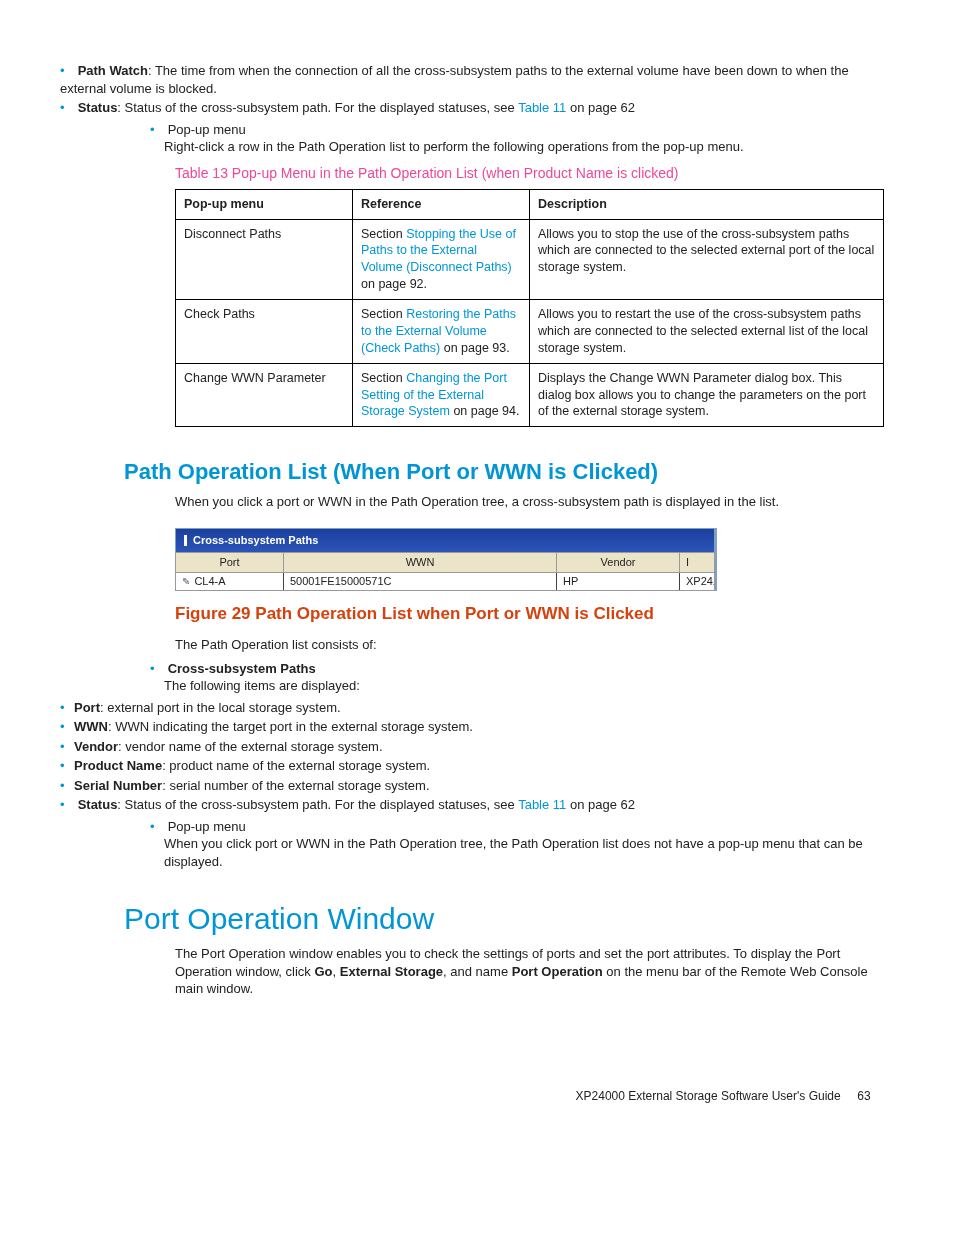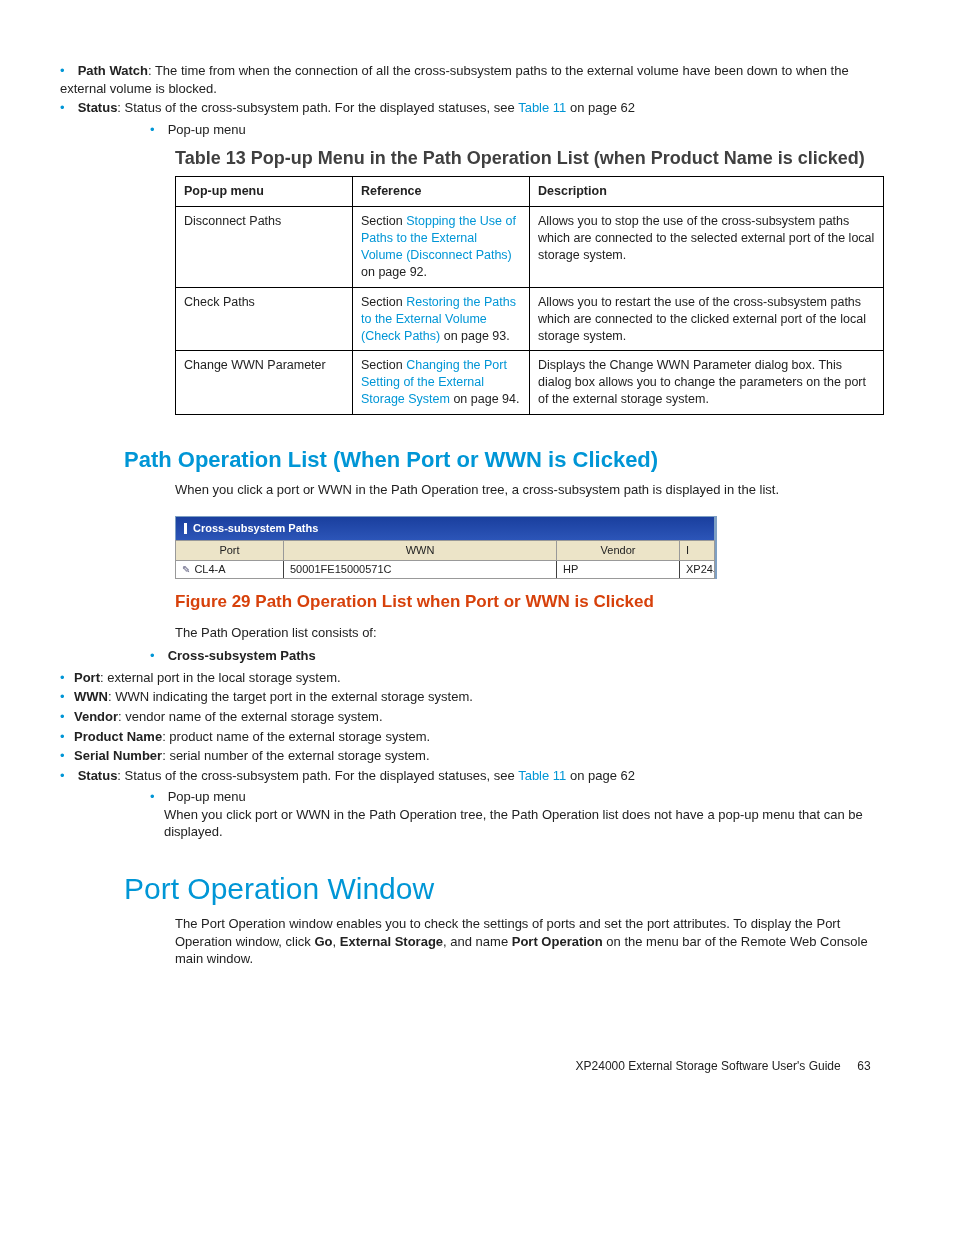--- a/index.html
+++ b/index.html
@@ -12,21 +12,21 @@
     line-height: 1.35;
   }
   .indent2 { margin-left: 140px; }
   ul.l1 { list-style: none; padding-left: 0; margin: 0; }
   ul.l1 > li::before { content: "•"; color: #0096d6; display: inline-block; width: 14px; }
   ul.l1 > li { margin: 2px 0; }
   ul.l0 { list-style: none; padding-left: 0; margin: 4px 0 4px 90px; }
   ul.l0 > li::before { content: "•"; color: #0096d6; display: inline-block; width: 14px; }
   a.link { color: #0096d6; text-decoration: none; }
   .bold { font-weight: bold; }
-  .table-caption { color: #404040; font-weight: bold; margin: 8px 0 6px 115px; font-size: 18px; }
+  .table-caption { color: #ec4899; font-weight: normal; margin: 8px 0 6px 115px; font-size: 14px; }
   .fig-caption { color: #d7410b; font-weight: bold; margin: 12px 0 10px 115px; font-size: 17px; }
   table.doc {
     border-collapse: collapse;
     margin-left: 115px;
     width: 709px;
   }
   table.doc th, table.doc td {
     border: 1px solid #000;
     padding: 6px 8px;
     vertical-align: top;
@@ -118,41 +118,42 @@
     <span class="bold">Path Watch</span><span>: The time from when the connection of all the cross-subsystem paths to the external volume have been down to when the external volume is blocked.</span>
   </li>
   <li>
     <span class="bold">Status</span><span>: Status of the cross-subsystem path. For the displayed statuses, see </span><a class="link">Table 11</a><span> on page 62</span>
   </li>
 </ul>
 
 <ul class="l0">
   <li>
     <span>Pop-up menu</span>
+    <span class="sub" style="margin-left:14px;">Right-click a row in the Path Operation list to perform the following operations from the pop-up menu.</span>
   </li>
 </ul>
 
 <div class="table-caption">Table 13 Pop-up Menu in the Path Operation List (when Product Name is clicked)</div>
 
 <table class="doc">
   <tbody>
       <tr>
     <th style="width:160px">Pop-up menu</th>
     <th style="width:160px">Reference</th>
     <th>Description</th>
   </tr>
   <tr>
     <td>Disconnect Paths</td>
     <td><span>Section </span><a class="link">Stopping the Use of Paths to the External Volume (Disconnect Paths)</a><span> on page 92.</span></td>
     <td>Allows you to stop the use of the cross-subsystem paths which are connected to the selected external port of the local storage system.</td>
   </tr>
   <tr>
     <td>Check Paths</td>
     <td><span>Section </span><a class="link">Restoring the Paths to the External Volume (Check Paths)</a><span> on page 93.</span></td>
-    <td>Allows you to restart the use of the cross-subsystem paths which are connected to the clicked external port of the local storage system.</td>
+    <td>Allows you to restart the use of the cross-subsystem paths which are connected to the selected external list of the local storage system.</td>
   </tr>
   <tr>
     <td>Change WWN Parameter</td>
     <td><span>Section </span><a class="link">Changing the Port Setting of the External Storage System</a><span> on page 94.</span></td>
     <td>Displays the Change WWN Parameter dialog box. This dialog box allows you to change the parameters on the port of the external storage system.</td>
   </tr>
 </tbody>
   </table>
 
 <h2 class="section">Path Operation List (When Port or WWN is Clicked)</h2>
@@ -177,20 +178,21 @@
   </div>
 </div>
 
 <div class="fig-caption">Figure 29 Path Operation List when Port or WWN is Clicked</div>
 
 <div class="para">The Path Operation list consists of:</div>
 
 <ul class="l0">
   <li>
     <span class="bold">Cross-subsystem Paths</span>
+    <span class="sub" style="margin-left:14px;">The following items are displayed:</span>
   </li>
 </ul>
 
 <ul class="l1 indent2">
   <li><span class="bold">Port</span><span>: external port in the local storage system.</span></li>
   <li><span class="bold">WWN</span><span>: WWN indicating the target port in the external storage system.</span></li>
   <li><span class="bold">Vendor</span><span>: vendor name of the external storage system.</span></li>
   <li><span class="bold">Product Name</span><span>: product name of the external storage system.</span></li>
   <li><span class="bold">Serial Number</span><span>: serial number of the external storage system.</span></li>
   <li>

